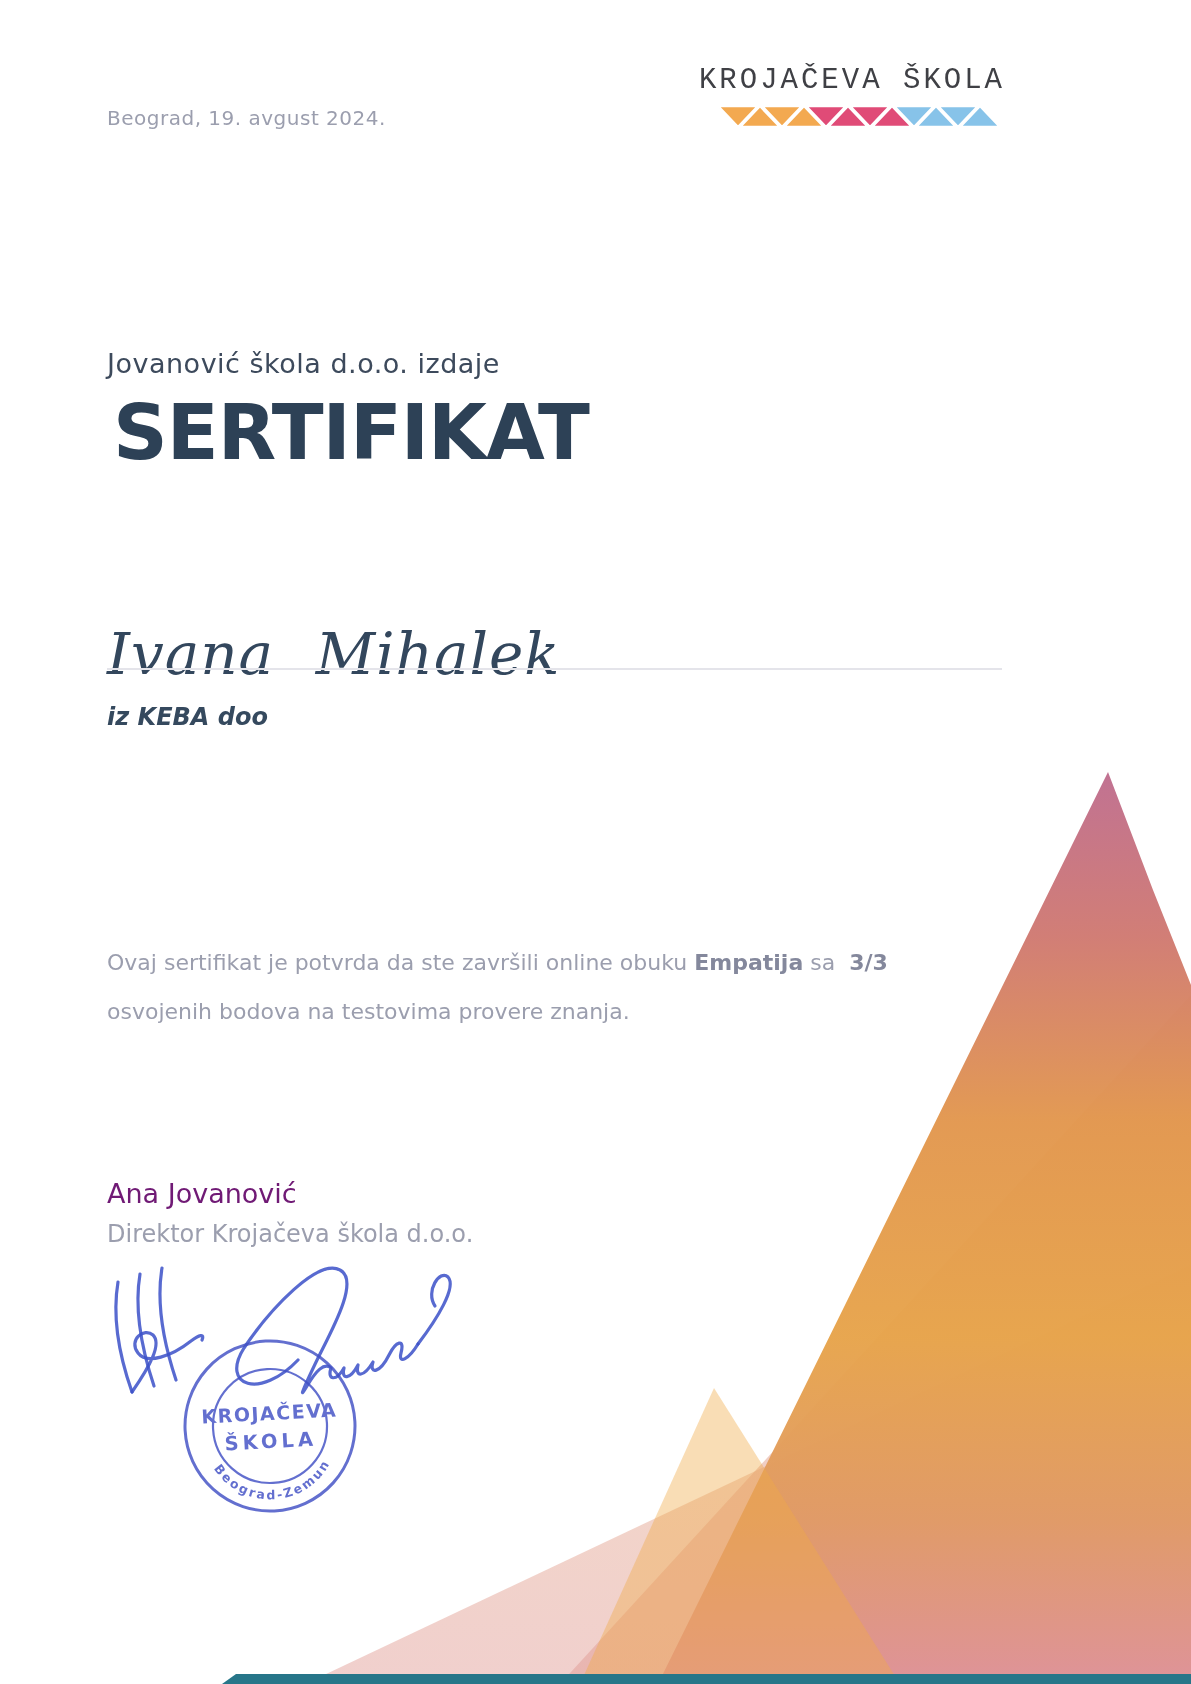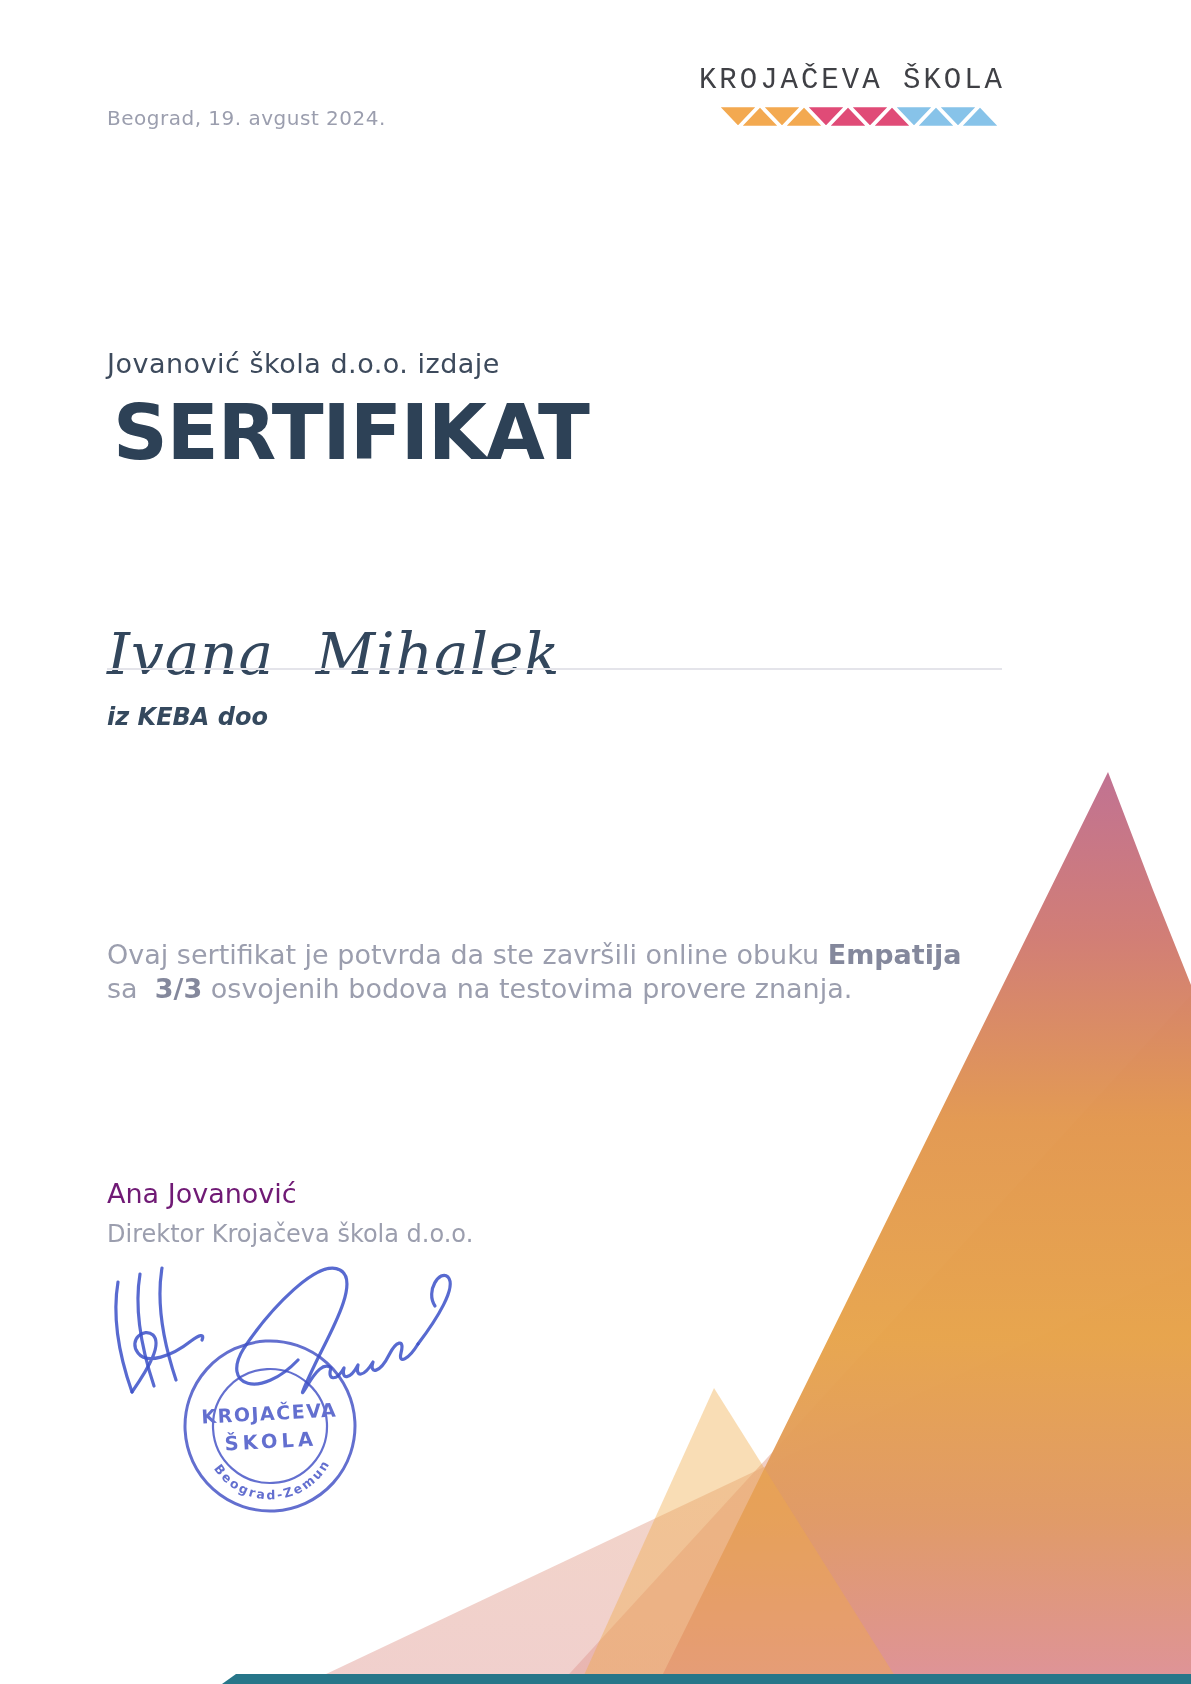--- a/index.html
+++ b/index.html
@@ -49,21 +49,21 @@
     position:absolute;left:107px;top:703px;
     font-size:24px;font-weight:bold;font-style:italic;color:#35495e;text-align:right;
   }
   .congrats{
     position:absolute;left:105px;top:868px;margin:0;
     font-size:38px;font-weight:normal;color:var(--heading-gray,#35495e);
     letter-spacing:1px;
   }
   .body-text{
     position:absolute;left:107px;top:938px;margin:0;width:880px;
-    font-size:27px;line-height:34px;color:var(--muted,#9b9eae);
+    font-size:22px;line-height:49px;color:var(--muted,#9b9eae);
     white-space:pre-wrap;
   }
   .body-text .b{font-weight:bold;color:var(--muted-bold,#84889c);}
   .signer-name{
     position:absolute;left:107px;top:1178px;
     font-size:27px;color:#701a75;
   }
   .signer-title{
     position:absolute;left:107px;top:1220px;
     font-size:24px;color:var(--muted,#9b9eae);

